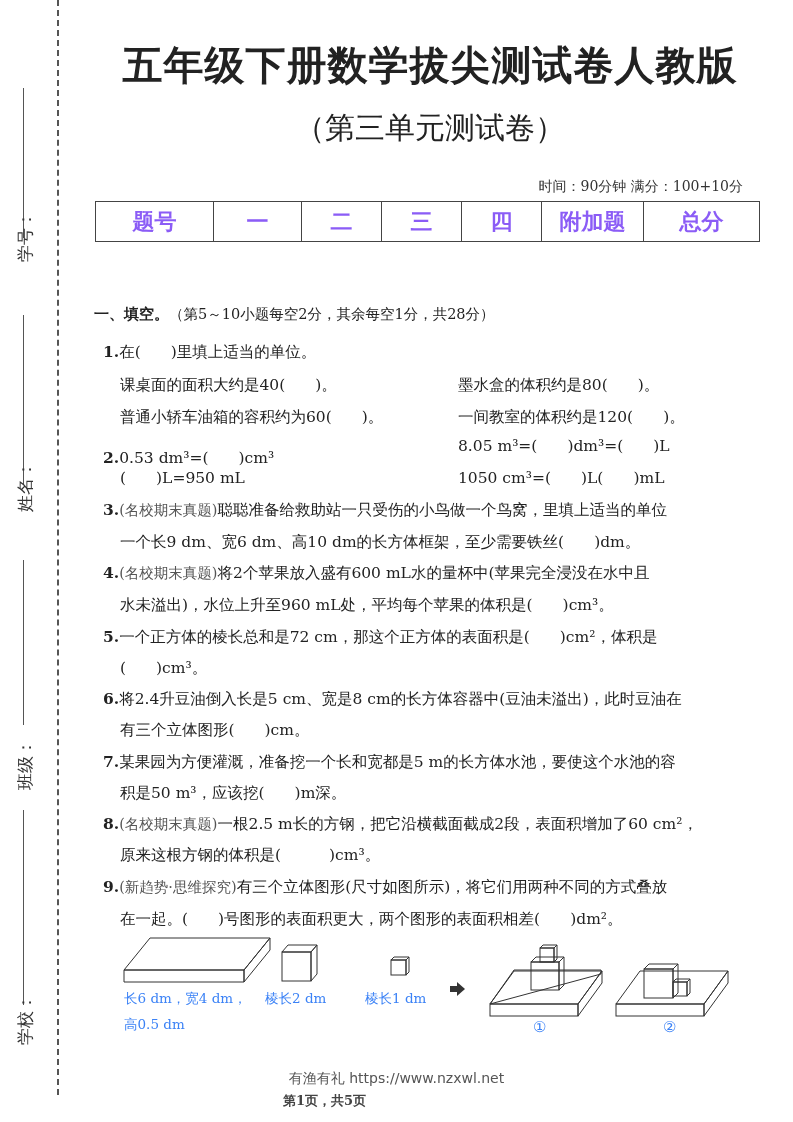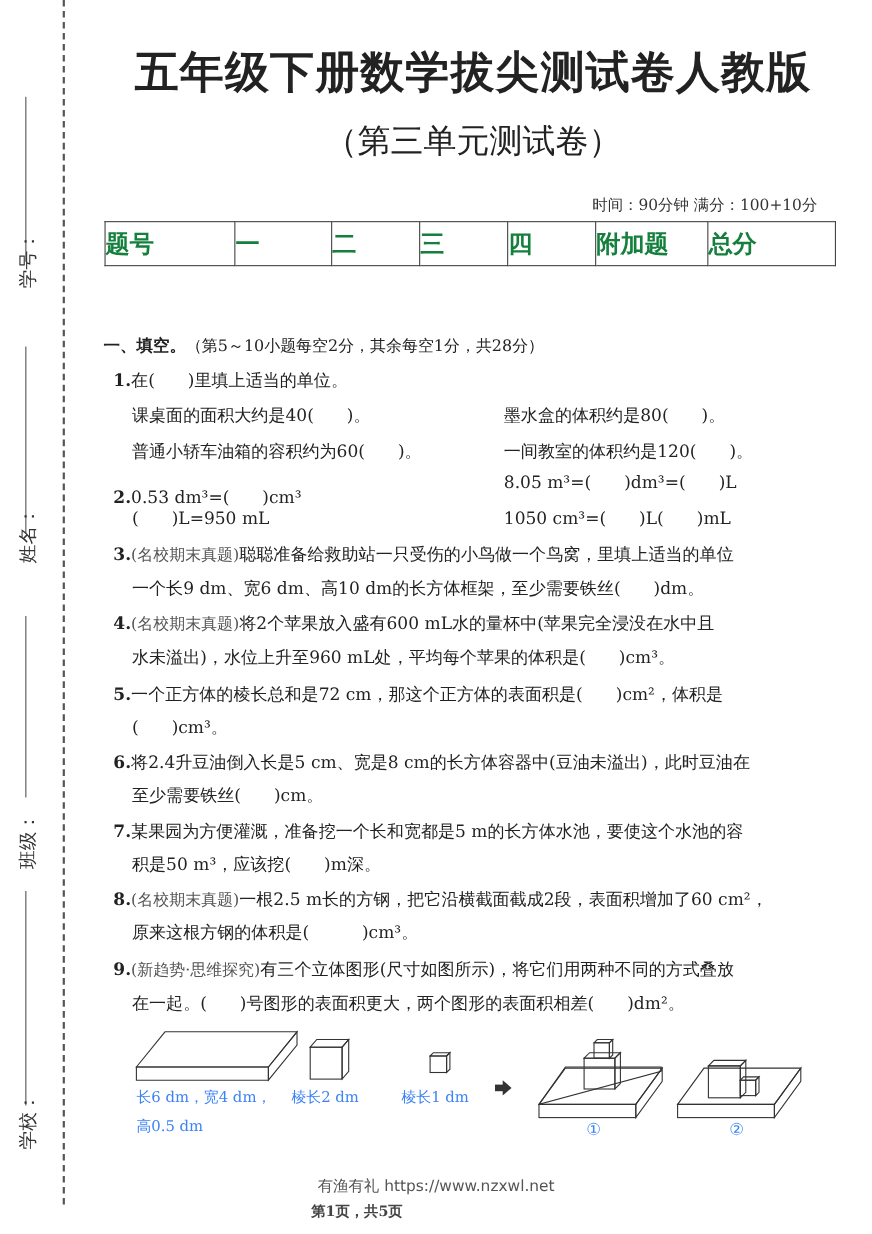--- a/index.html
+++ b/index.html
@@ -10,26 +10,26 @@
   .binding { position: absolute; left: 0; top: 0; width: 70px; height: 1122px; }
   .dash-line { position: absolute; left: 57px; top: 0; height: 1095px; border-left: 2px dashed #555; }
   .bind-line { position: absolute; left: 23px; width: 0; border-left: 1.5px solid #555; }
   .bind-label { position: absolute; left: 14px; font-family: "DejaVu Sans", sans-serif; font-size: 17px; color: #333; transform: rotate(-90deg); transform-origin: left top; white-space: nowrap; }
 
   .title { position: absolute; left: 80px; top: 38px; width: 700px; text-align: center; font-family: "DejaVu Serif", serif; font-size: 40px; letter-spacing: 1px; color: #222; font-weight: bold; }
   .subtitle { position: absolute; left: 80px; top: 108px; width: 700px; text-align: center; font-size: 30px; color: #222; }
   .meta { position: absolute; right: 50px; top: 178px; font-size: 14px; color: #333; font-family: "DejaVu Serif", serif; }
 
   table.score { position: absolute; left: 95px; top: 201px; width: 665px; border-collapse: collapse; }
-  table.score td { border: 1.5px solid #444; height: 40px; font-family: "DejaVu Sans", sans-serif; font-size: 22px; font-weight: bold; color: #15803d; }
+  table.score td { border: 1.5px solid #444; height: 40px; text-align: center; font-family: "DejaVu Sans", sans-serif; font-size: 22px; font-weight: bold; color: #8b5cf6; }
 
   .section-head { position: absolute; left: 80px; top: 305px; font-size: 14.5px; margin-left: 14px; }
   .section-head b { font-family: "DejaVu Sans", sans-serif; font-weight: bold; font-size: 15px; }
 
-  .q { position: absolute; font-size: 15.5px; line-height: 31px; color: #222; white-space: nowrap; }
+  .q { position: absolute; font-size: 15.5px; line-height: 44px; color: #222; white-space: nowrap; }
   .q .num { font-weight: bold; font-family: "DejaVu Serif", serif; }
   .q .tag { color: #555; font-size: 14.5px; }
   .blank { display: inline-block; width: 30px; }
   .blank-l { display: inline-block; width: 48px; }
 
   .figs { position: absolute; left: 110px; top: 930px; width: 650px; height: 110px; }
   .figcap { position: absolute; font-size: 13.5px; color: #3b82f6; white-space: nowrap; line-height: 26px; }
 
   .footer-site { position: absolute; left: 0; width: 793px; top: 1070px; text-align: center; font-family: "DejaVu Sans", sans-serif; font-size: 14px; color: #555; }
   .footer-page { position: absolute; left: 0; width: 649px; top: 1092px; text-align: center; font-size: 13px; color: #444; font-weight: bold; }
@@ -122,21 +122,21 @@
   <span class="num">5.</span><span>一个正方体的棱长总和是72 cm，那这个正方体的表面积是(</span><span class="blank"></span><span>)cm²，体积是</span>
 </div>
 <div class="q" style="left:120px;top:646px;">
   <span>(</span><span class="blank"></span><span>)cm³。</span>
 </div>
 
 <div class="q" style="left:103px;top:677px;">
   <span class="num">6.</span><span>将2.4升豆油倒入长是5 cm、宽是8 cm的长方体容器中(豆油未溢出)，此时豆油在</span>
 </div>
 <div class="q" style="left:120px;top:708px;">
-  <span>至少需要铁丝(</span><span class="blank"></span><span>)cm。</span>
+  <span>有三个立体图形(</span><span class="blank"></span><span>)cm。</span>
 </div>
 
 <div class="q" style="left:103px;top:740px;">
   <span class="num">7.</span><span>某果园为方便灌溉，准备挖一个长和宽都是5 m的长方体水池，要使这个水池的容</span>
 </div>
 <div class="q" style="left:120px;top:771px;">
   <span>积是50 m³，应该挖(</span><span class="blank"></span><span>)m深。</span>
 </div>
 
 <div class="q" style="left:103px;top:802px;">

